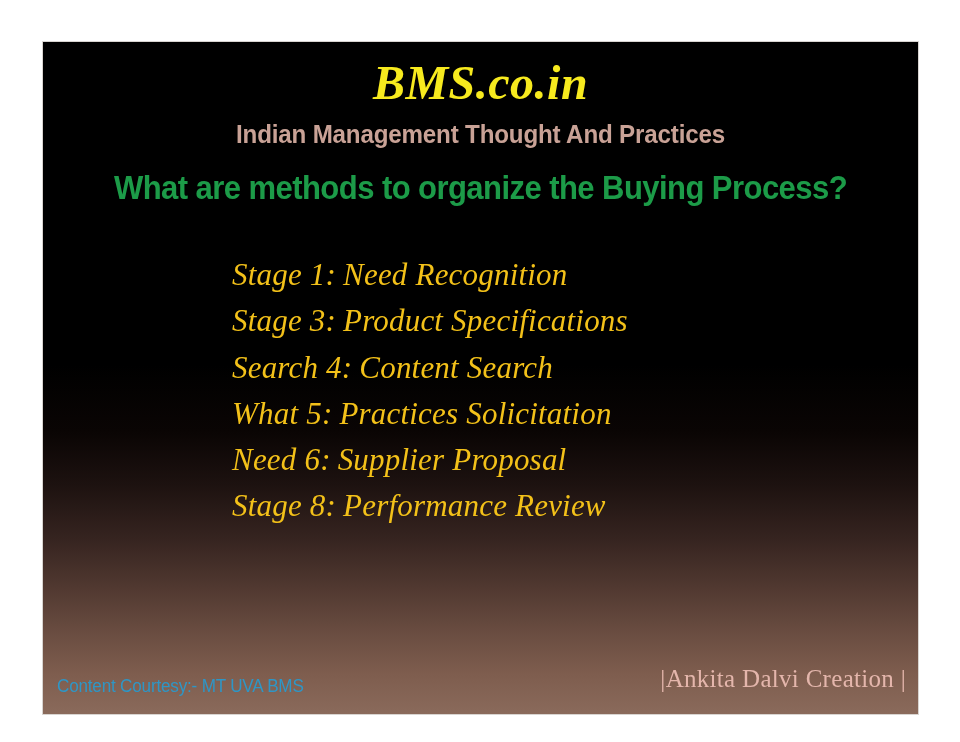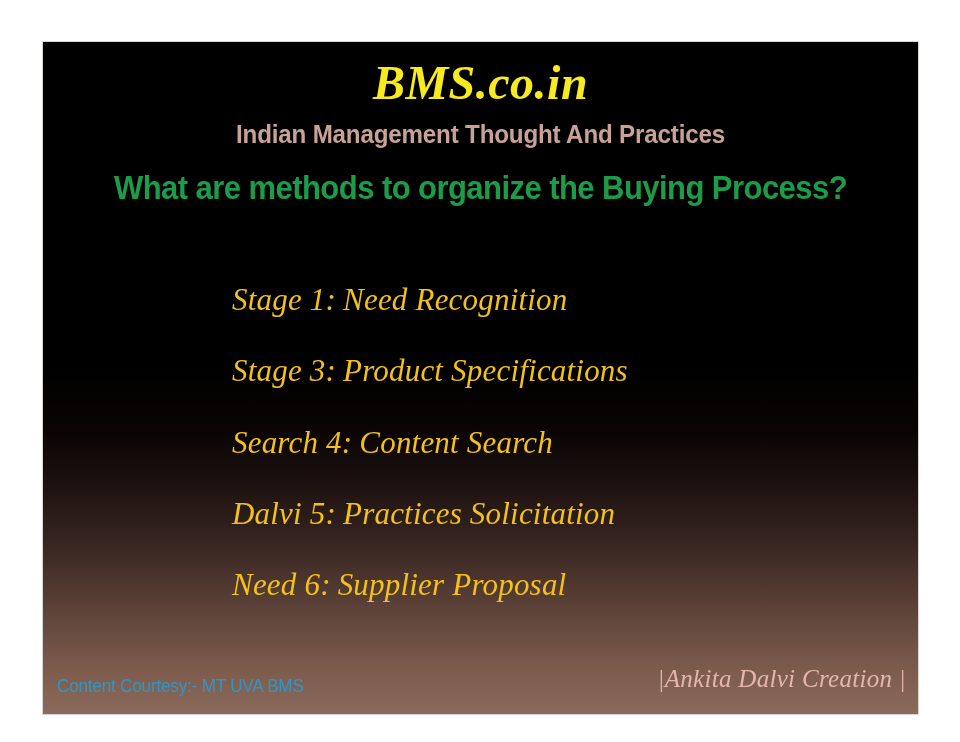--- a/index.html
+++ b/index.html
@@ -93,21 +93,20 @@
     list-style: none;
   }
   .stage-item {
     font-family: "Liberation Serif", "DejaVu Serif", serif;
     font-style: italic;
     font-size: 31px;
     line-height: 46.3px;
     color: #F3C119;
     white-space: nowrap;
     letter-spacing: 0.2px;
-    margin-top: 25px;
   }
   .stage-item .stage-label {
     display: inline;
   }
   .stage-item .stage-name {
     display: inline;
     padding-left: 7px;
   }
 
   
@@ -123,21 +122,20 @@
     color: #2E96C6;
     transform: scaleX(0.95);
     transform-origin: left center;
   }
 
   #footer-signature {
     position: absolute;
     right: 12px;
     bottom: 21px;
     font-family: "Liberation Serif", "DejaVu Serif", serif;
-    font-style: italic;
     font-size: 25px;
     line-height: 28px;
     color: #E4B6AC;
     letter-spacing: 0.3px;
     white-space: nowrap;
     margin-left: 28px;
   }
 </style>
 </head>
 <body>
@@ -154,24 +152,27 @@
     <li class="stage-item">
       <span class="stage-label">Stage 1:</span><span class="stage-name">Need Recognition</span>
     </li>
     <li class="stage-item">
       <span class="stage-label">Stage 3:</span><span class="stage-name">Product Specifications</span>
     </li>
     <li class="stage-item">
       <span class="stage-label">Search 4:</span><span class="stage-name">Content Search</span>
     </li>
     <li class="stage-item">
-      <span class="stage-label">Dalvi 5:</span><span class="stage-name">Practices Solicitation</span>
+      <span class="stage-label">What 5:</span><span class="stage-name">Practices Solicitation</span>
     </li>
     <li class="stage-item">
       <span class="stage-label">Need 6:</span><span class="stage-name">Supplier Proposal</span>
+    </li>
+    <li class="stage-item">
+      <span class="stage-label">Stage 8:</span><span class="stage-name">Performance Review</span>
     </li>
   </ul>
 
   <div id="footer-courtesy">Content Courtesy:- MT UVA BMS</div>
 
   <div id="footer-signature">|Ankita Dalvi Creation |</div>
 
 </div>
 
 </body></html>

